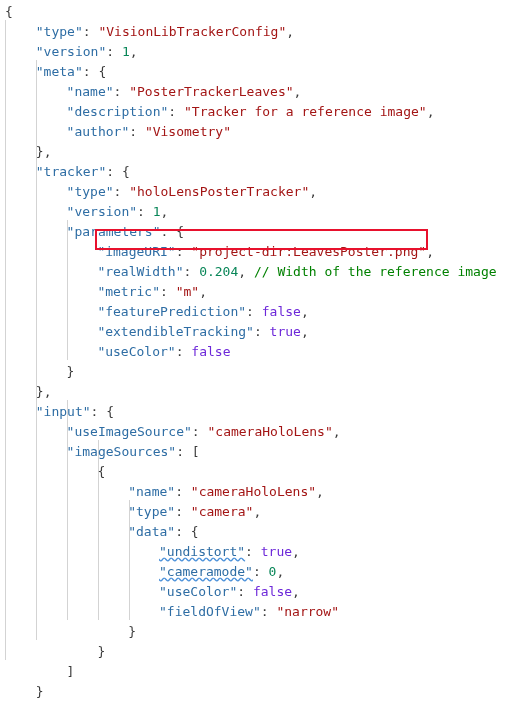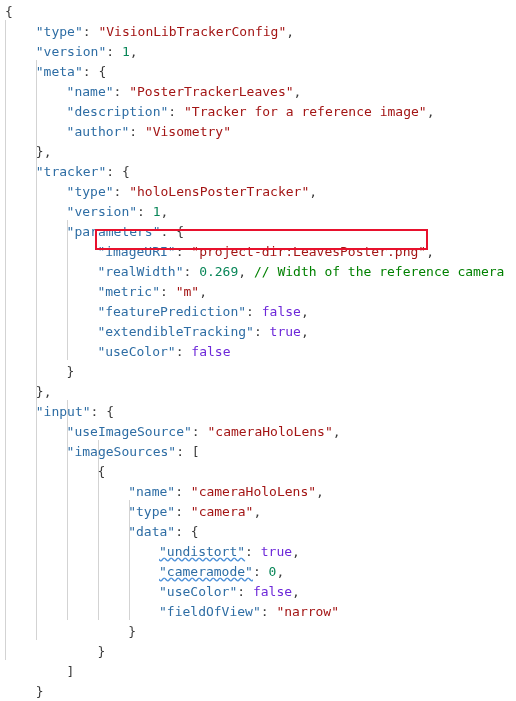--- a/index.html
+++ b/index.html
@@ -83,21 +83,21 @@
       <div class="line" style="padding-left: 35.8px;"><span class="k">"meta"</span><span class="p">: </span><span class="br">{</span></div>
       <div class="line" style="padding-left: 66.6px;"><span class="k">"name"</span><span class="p">: </span><span class="s">"PosterTrackerLeaves"</span><span class="p">,</span></div>
       <div class="line" style="padding-left: 66.6px;"><span class="k">"description"</span><span class="p">: </span><span class="s">"Tracker for a reference image"</span><span class="p">,</span></div>
       <div class="line" style="padding-left: 66.6px;"><span class="k">"author"</span><span class="p">: </span><span class="s">"Visometry"</span></div>
       <div class="line" style="padding-left: 35.8px;"><span class="br">}</span><span class="p">,</span></div>
       <div class="line" style="padding-left: 35.8px;"><span class="k">"tracker"</span><span class="p">: </span><span class="br">{</span></div>
       <div class="line" style="padding-left: 66.6px;"><span class="k">"type"</span><span class="p">: </span><span class="s">"holoLensPosterTracker"</span><span class="p">,</span></div>
       <div class="line" style="padding-left: 66.6px;"><span class="k">"version"</span><span class="p">: </span><span class="n">1</span><span class="p">,</span></div>
       <div class="line" style="padding-left: 66.6px;"><span class="k">"parameters"</span><span class="p">: </span><span class="br">{</span></div>
       <div class="line" style="padding-left: 97.4px;"><span class="k">"imageURI"</span><span class="p">: </span><span class="s">"project-dir:LeavesPoster.png"</span><span class="p">,</span></div>
-      <div class="line" style="padding-left: 97.4px;"><span class="k">"realWidth"</span><span class="p">: </span><span class="n">0.269</span><span class="p">, </span><span class="c">// Width of the reference camera</span></div>
+      <div class="line" style="padding-left: 97.4px;"><span class="k">"realWidth"</span><span class="p">: </span><span class="n">0.204</span><span class="p">, </span><span class="c">// Width of the reference image</span></div>
       <div class="line" style="padding-left: 97.4px;"><span class="k">"metric"</span><span class="p">: </span><span class="s">"m"</span><span class="p">,</span></div>
       <div class="line" style="padding-left: 97.4px;"><span class="k">"featurePrediction"</span><span class="p">: </span><span class="b">false</span><span class="p">,</span></div>
       <div class="line" style="padding-left: 97.4px;"><span class="k">"extendibleTracking"</span><span class="p">: </span><span class="b">true</span><span class="p">,</span></div>
       <div class="line" style="padding-left: 97.4px;"><span class="k">"useColor"</span><span class="p">: </span><span class="b">false</span></div>
       <div class="line" style="padding-left: 66.6px;"><span class="br">}</span></div>
       <div class="line" style="padding-left: 35.8px;"><span class="br">}</span><span class="p">,</span></div>
       <div class="line" style="padding-left: 35.8px;"><span class="k">"input"</span><span class="p">: </span><span class="br">{</span></div>
       <div class="line" style="padding-left: 66.6px;"><span class="k">"useImageSource"</span><span class="p">: </span><span class="s">"cameraHoloLens"</span><span class="p">,</span></div>
       <div class="line" style="padding-left: 66.6px;"><span class="k">"imageSources"</span><span class="p">: </span><span class="br">[</span></div>
       <div class="line" style="padding-left: 97.4px;"><span class="br">{</span></div>

